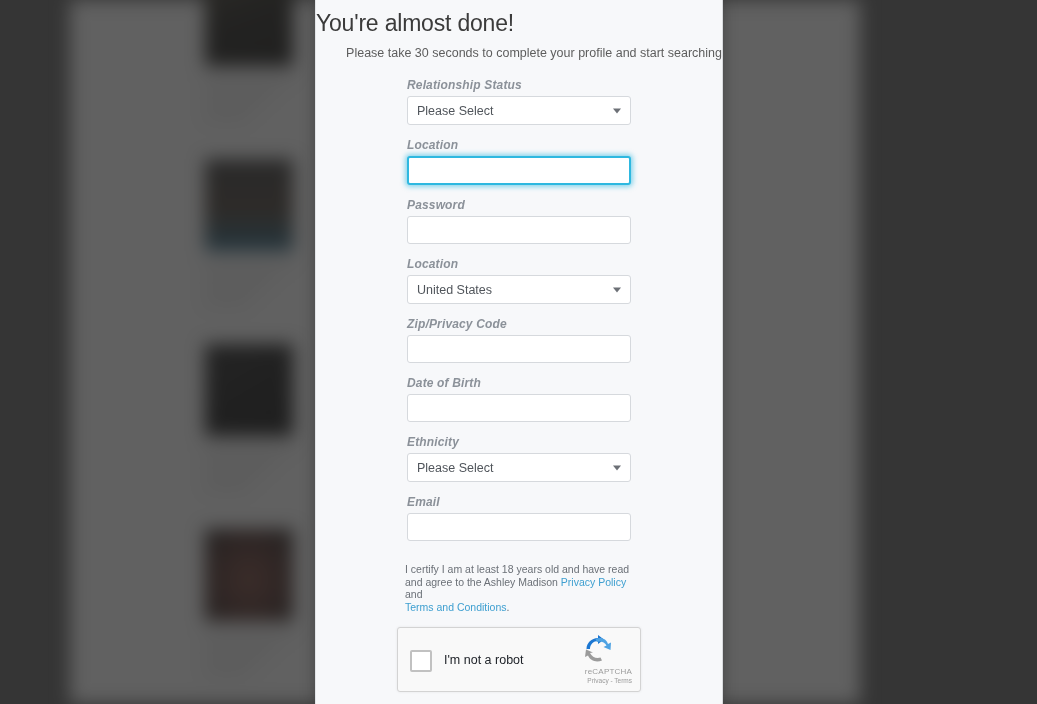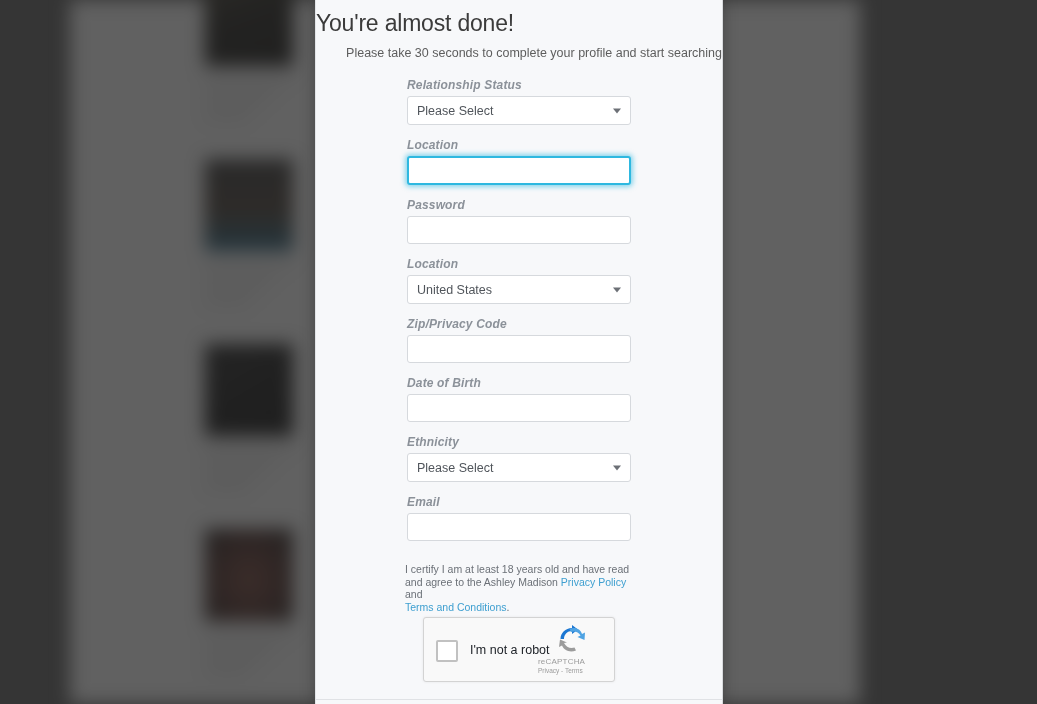--- a/index.html
+++ b/index.html
@@ -188,23 +188,23 @@
     color: #6b7077;
   }
   #certify a {
     color: #3e9fd0;
     text-decoration: none;
   }
 
   
   #recaptcha {
     position: relative;
-    width: 192px;
+    width: 244px;
     height: 65px;
-    margin: 4px auto 0 auto;
+    margin: 14px auto 0 auto;
     background: #f9f9f9;
     border: 1px solid #d3d3d3;
     border-radius: 3px;
     box-shadow: 0 0 3px rgba(0,0,0,0.07);
   }
   #rc-checkbox {
     position: absolute;
     left: 12px;
     top: 22px;
     width: 22px;
@@ -218,21 +218,21 @@
     left: 46px;
     top: 25px;
     font-size: 12.5px;
     color: #20242a;
   }
   #rc-brand {
     position: absolute;
     right: 8px;
     top: 6px;
     width: 68px;
-    text-align: left;
+    text-align: right;
   }
   #rc-logo {
     width: 32px;
     height: 32px;
     margin: 0 auto;
   }
   #rc-name {
     font-size: 8px;
     color: #9b9b9b;
     letter-spacing: 0.2px;

